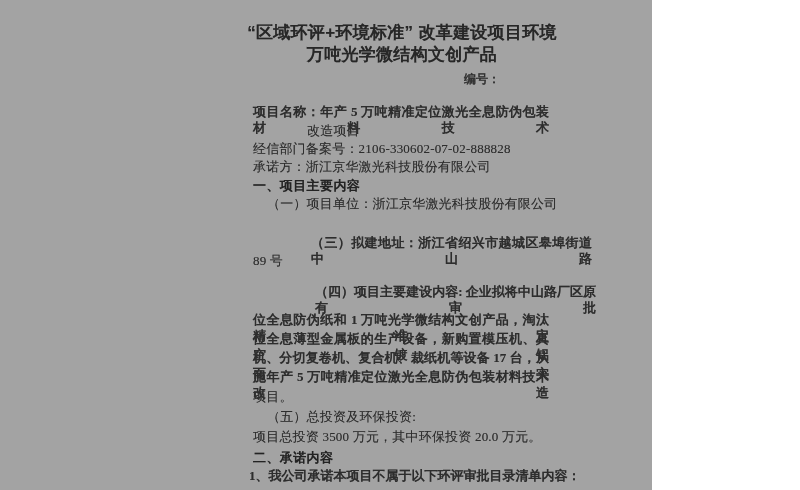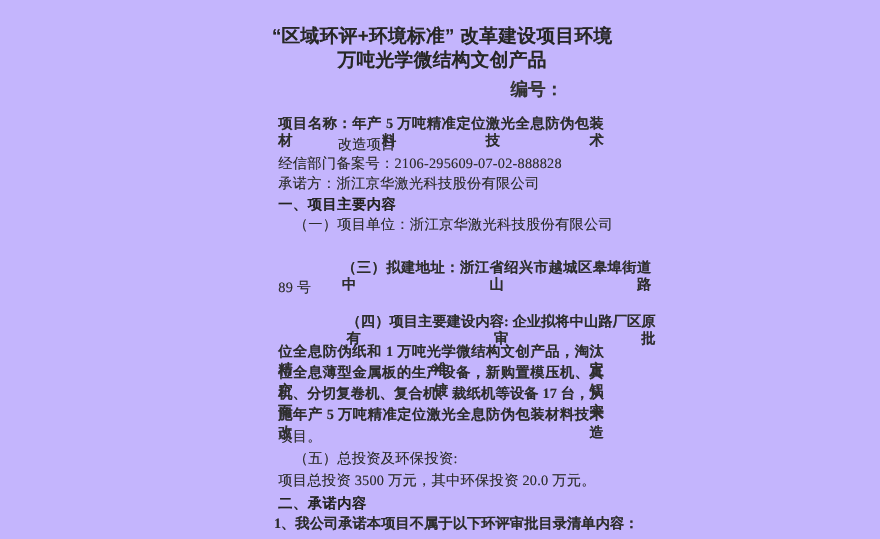--- a/index.html
+++ b/index.html
@@ -1,31 +1,31 @@
 <!DOCTYPE html>
 <html><head>
 <meta charset="utf-8">
 <style>
   html,body{margin:0;padding:0;background:#ffffff;}
   .page{
-    position:relative;width:800px;height:490px;overflow:hidden;
-    background:#c4b5fd;
+    position:relative;width:652px;height:490px;overflow:hidden;
+    background:#a3a3a3;
     color:#2d2d2d;
     font-family:"Liberation Serif","DejaVu Serif",serif;
     text-shadow:0 0 .4px rgba(70,70,70,.55);
   }
   .title{
     position:absolute;top:22px;left:245px;width:314px;
     text-align:center;font-weight:700;font-size:17px;line-height:22px;
     color:#272727;letter-spacing:.3px;
     font-family:"Liberation Sans","DejaVu Sans",sans-serif;
   }
   .serial{
     position:absolute;top:71px;left:464px;
-    font-size:16px;font-weight:700;color:#333;
+    font-size:12px;font-weight:700;color:#333;
   }
   .ln{
     position:absolute;font-size:13px;line-height:16px;
     white-space:nowrap;letter-spacing:.2px;
   }
   .just{
     white-space:normal;text-align:justify;text-align-last:justify;
     letter-spacing:0;
     font-weight:bold;
   }
@@ -42,21 +42,21 @@
 
   <div class="title">
     <div>“区域环评+环境标准” 改革建设项目环境</div>
     <div>万吨光学微结构文创产品</div>
   </div>
 
   <div class="serial">编号：</div>
 
   <div class="ln just" style="top:104px;left:253px;width:296px;">项目名称：年产 5 万吨精准定位激光全息防伪包装材料技术</div>
   <div class="ln" style="top:123px;left:307px;">改造项目</div>
-  <div class="ln" style="top:141px;left:253px;">经信部门备案号：2106-295609-07-02-888828</div>
+  <div class="ln" style="top:141px;left:253px;">经信部门备案号：2106-330602-07-02-888828</div>
   <div class="ln" style="top:159px;left:253px;">承诺方：浙江京华激光科技股份有限公司</div>
 
   <div class="ln head" style="top:178px;left:253px;">一、项目主要内容</div>
 
   <div class="ln" style="top:196px;left:267px;">（一）项目单位：浙江京华激光科技股份有限公司</div>
   <div class="ln just" style="top:235px;left:267px;width:281px;margin-left:44px;">（三）拟建地址：浙江省绍兴市越城区皋埠街道中山路</div>
   <div class="ln" style="top:253px;left:253px;font-family:Liberation Serif, serif;">89 号</div>
 
   <div class="ln just" style="top:284px;left:267px;width:281px;margin-left:48px;">（四）项目主要建设内容: 企业拟将中山路厂区原有审批</div>
   <div class="ln just" style="top:312px;left:253px;width:296px;">位全息防伪纸和 1 万吨光学微结构文创产品，淘汰精准定</div>

